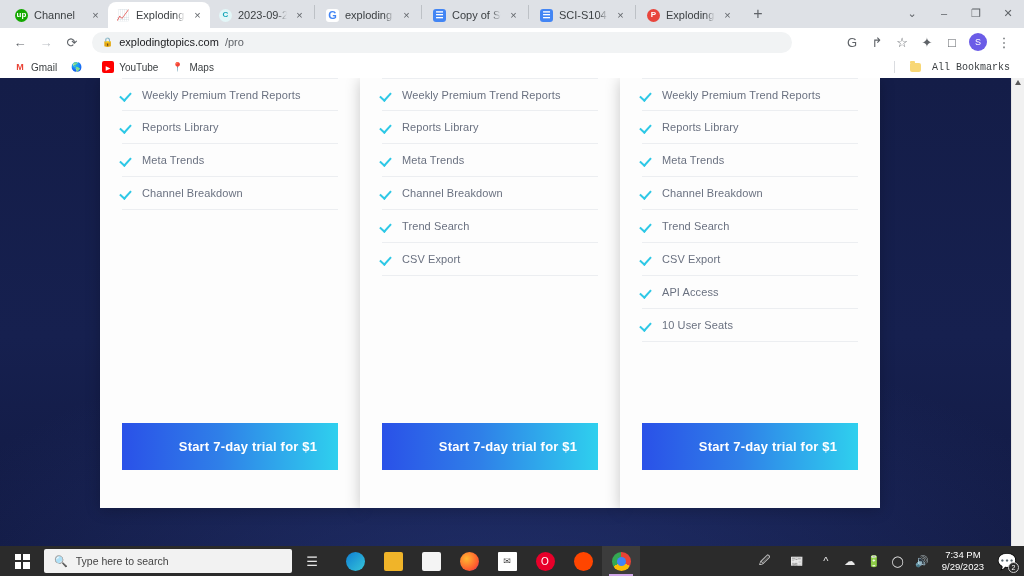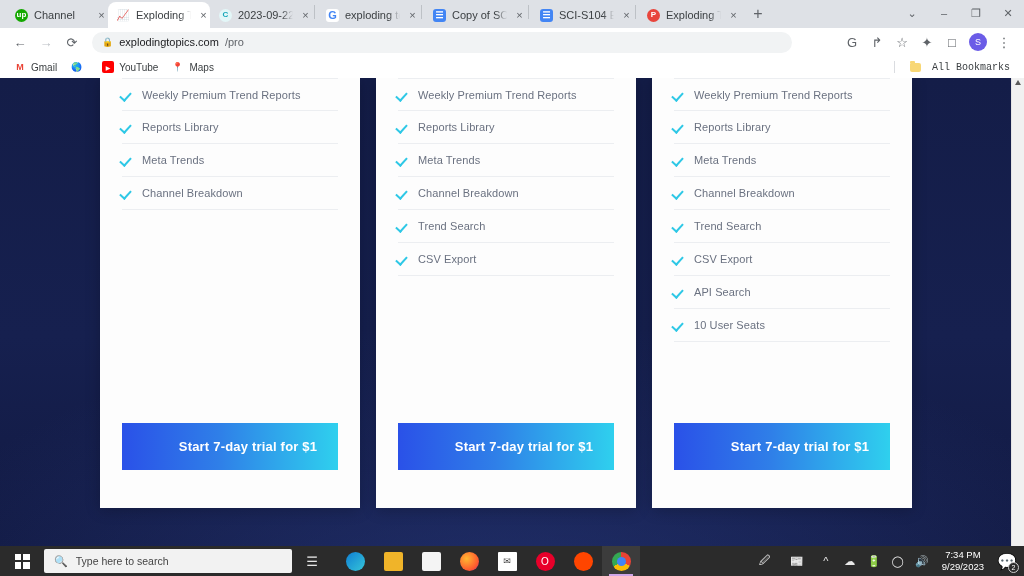--- a/index.html
+++ b/index.html
@@ -13,21 +13,21 @@
 
   
   .tabstrip {
     position: absolute; top: 0; left: 0; width: 1024px; height: 28px;
     background: #dee1e6; display: flex; align-items: flex-end;
     padding-left: 6px;
   }
   .tab {
     position: relative;
     height: 26px; display: flex; align-items: center;
-    padding: 0 0 0 9px; gap: 6px;
+    padding: 0 6px 0 9px; gap: 6px;
     font-size: 11px; color: #3c4043;
     border-radius: 8px 8px 0 0;
     max-width: 102px; min-width: 102px;
   }
   .tab.active { background: #ffffff; }
   .tab .tab-title {
     flex: 1; overflow: hidden; white-space: nowrap;
     -webkit-mask-image: linear-gradient(to right, #000 80%, transparent 100%);
     mask-image: linear-gradient(to right, #000 80%, transparent 100%);
   }
@@ -110,21 +110,21 @@
     background: #141f4e; overflow: hidden;
   }
   .page-bg {
     position: absolute; inset: 0;
     background:
       radial-gradient(900px 420px at 50% 115%, rgba(45,65,140,0.55), rgba(20,31,78,0) 70%),
       linear-gradient(180deg, #141d48 0%, #16204f 55%, #121a43 100%);
   }
   .cards {
     position: absolute; top: 0; left: 100px; width: 812px; height: 430px;
-    display: flex; gap: 16px;
+    display: flex; 
   }
   .card {
     width: 260px; background: #fdfdfd;
     display: flex; flex-direction: column;
     box-shadow: 0 2px 14px rgba(0,0,0,0.22);
   }
   .feature-list { padding: 0 22px; }
   .feature {
     display: flex; align-items: center; gap: 10px;
     height: 33px; border-bottom: 1px solid #eceef1;
@@ -388,21 +388,21 @@
           <div class="feature">
             <span class="check"></span>
             <span>Trend Search</span>
           </div>
           <div class="feature">
             <span class="check"></span>
             <span>CSV Export</span>
           </div>
           <div class="feature">
             <span class="check"></span>
-            <span>API Search</span>
+            <span>API Access</span>
           </div>
           <div class="feature">
             <span class="check"></span>
             <span>10 User Seats</span>
           </div>
         </div>
         <div class="cta-wrap">
           <button class="cta">Start 7-day trial for $1</button>
         </div>
       </div>

